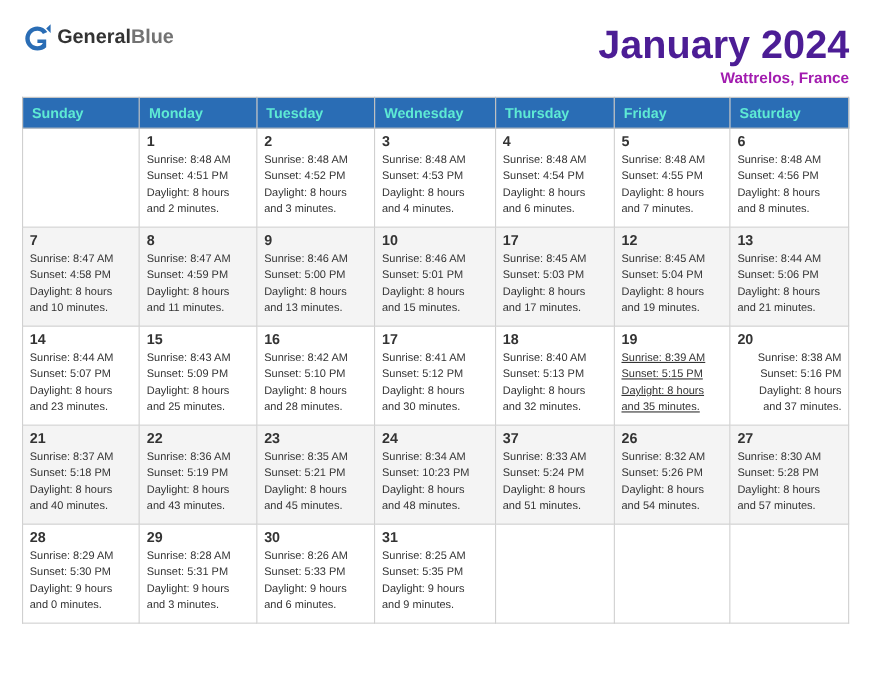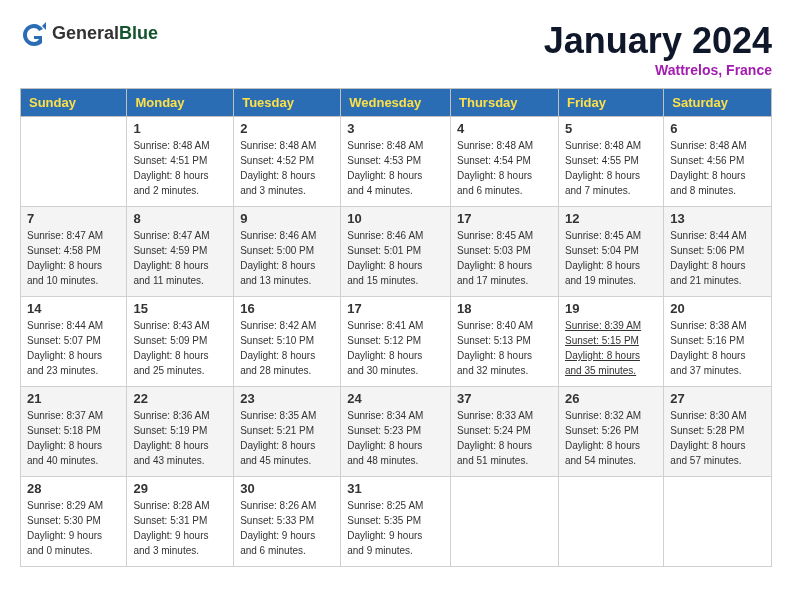--- a/index.html
+++ b/index.html
@@ -26,47 +26,47 @@
       line-height: 1.1;
     }
     .logo-general {
       font-size: 18px;
       font-weight: bold;
       color: #333;
     }
     .logo-blue {
       font-size: 18px;
       font-weight: bold;
-      color: #14532d;
+      color: #737373;
     }
     .logo-icon {
       width: 28px;
       height: 28px;
       margin-right: 4px;
     }
     .title-block {
       text-align: right;
     }
     .month-title {
       font-size: 36px;
       font-weight: bold;
-      color: #0f172a;
+      color: #4c1d95;
     }
     .location {
       font-size: 14px;
       color: #a21caf;
       font-weight: bold;
     }
     .calendar {
       width: 100%;
       border-collapse: collapse;
     }
     .calendar th {
       background-color: #2a6db5;
-      color: #fde047;
+      color: #5eead4;
       font-size: 13px;
       font-weight: bold;
       padding: 6px 8px;
       text-align: left;
       border: 1px solid #c0c0c0;
     }
     .calendar td {
       vertical-align: top;
       border: 1px solid #d0d0d0;
       padding: 4px 6px;
@@ -267,21 +267,21 @@
         </td>
         <td>
           <span class="day-number">19</span>
           <div class="day-info" style="white-space: pre-line; text-decoration: underline;">Sunrise: 8:39 AM
 Sunset: 5:15 PM
 Daylight: 8 hours
 and 35 minutes.</div>
         </td>
         <td>
           <span class="day-number">20</span>
-          <div class="day-info" style="white-space: pre-line;">Sunrise: 8:38 AM
+          <div class="day-info" style="white-space: pre-line; text-align: right;">Sunrise: 8:38 AM
 Sunset: 5:16 PM
 Daylight: 8 hours
 and 37 minutes.</div>
         </td>
       </tr>
       <tr>
         <td>
           <span class="day-number">21</span>
           <div class="day-info" style="white-space: pre-line;">Sunrise: 8:37 AM
 Sunset: 5:18 PM
@@ -298,21 +298,21 @@
         <td>
           <span class="day-number">23</span>
           <div class="day-info" style="white-space: pre-line;">Sunrise: 8:35 AM
 Sunset: 5:21 PM
 Daylight: 8 hours
 and 45 minutes.</div>
         </td>
         <td>
           <span class="day-number">24</span>
           <div class="day-info" style="white-space: pre-line;">Sunrise: 8:34 AM
-Sunset: 5:23 PM
+Sunset: 10:23 PM
 Daylight: 8 hours
 and 48 minutes.</div>
         </td>
         <td>
           <span class="day-number">37</span>
           <div class="day-info" style="white-space: pre-line;">Sunrise: 8:33 AM
 Sunset: 5:24 PM
 Daylight: 8 hours
 and 51 minutes.</div>
         </td>

